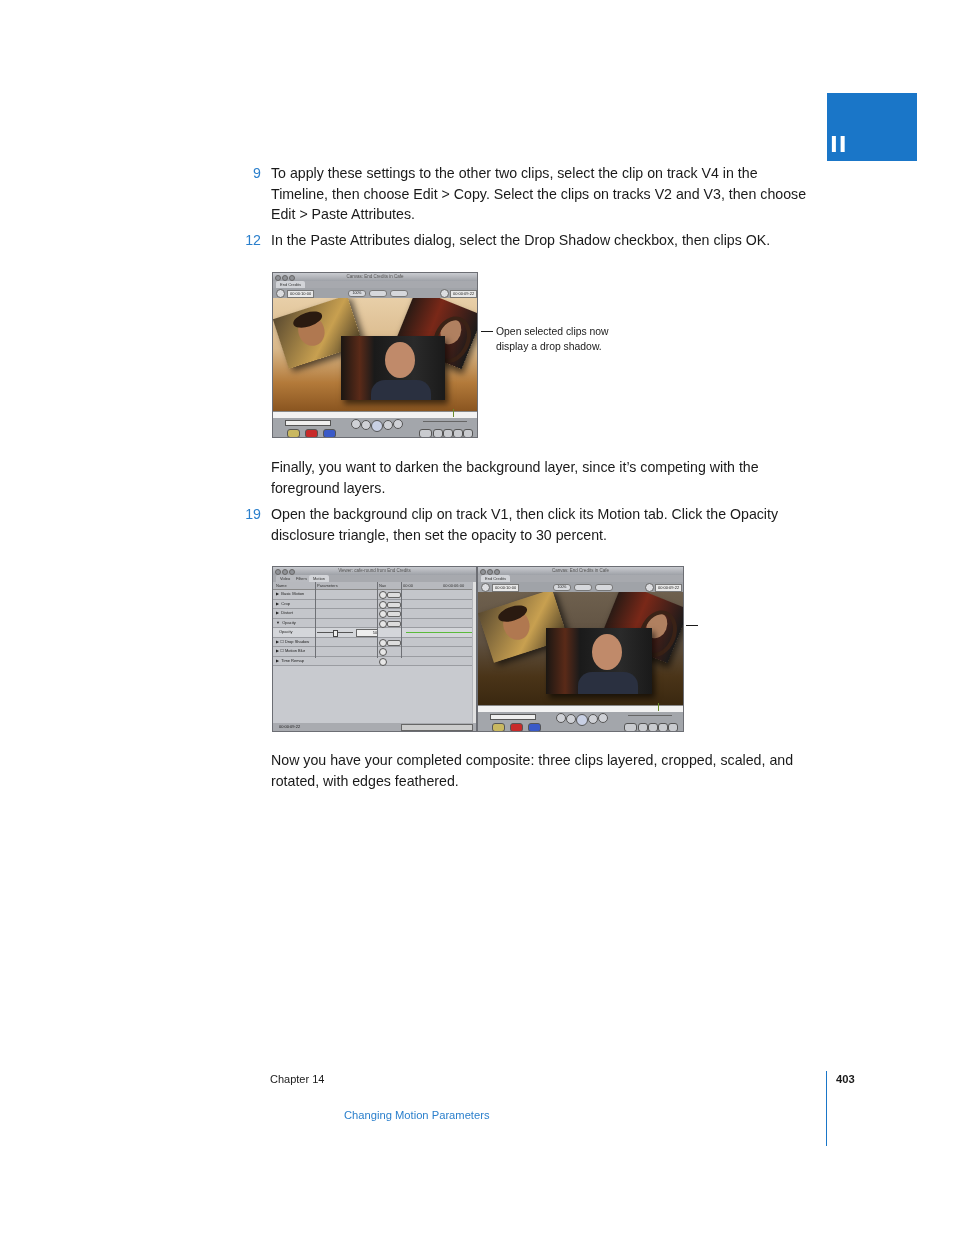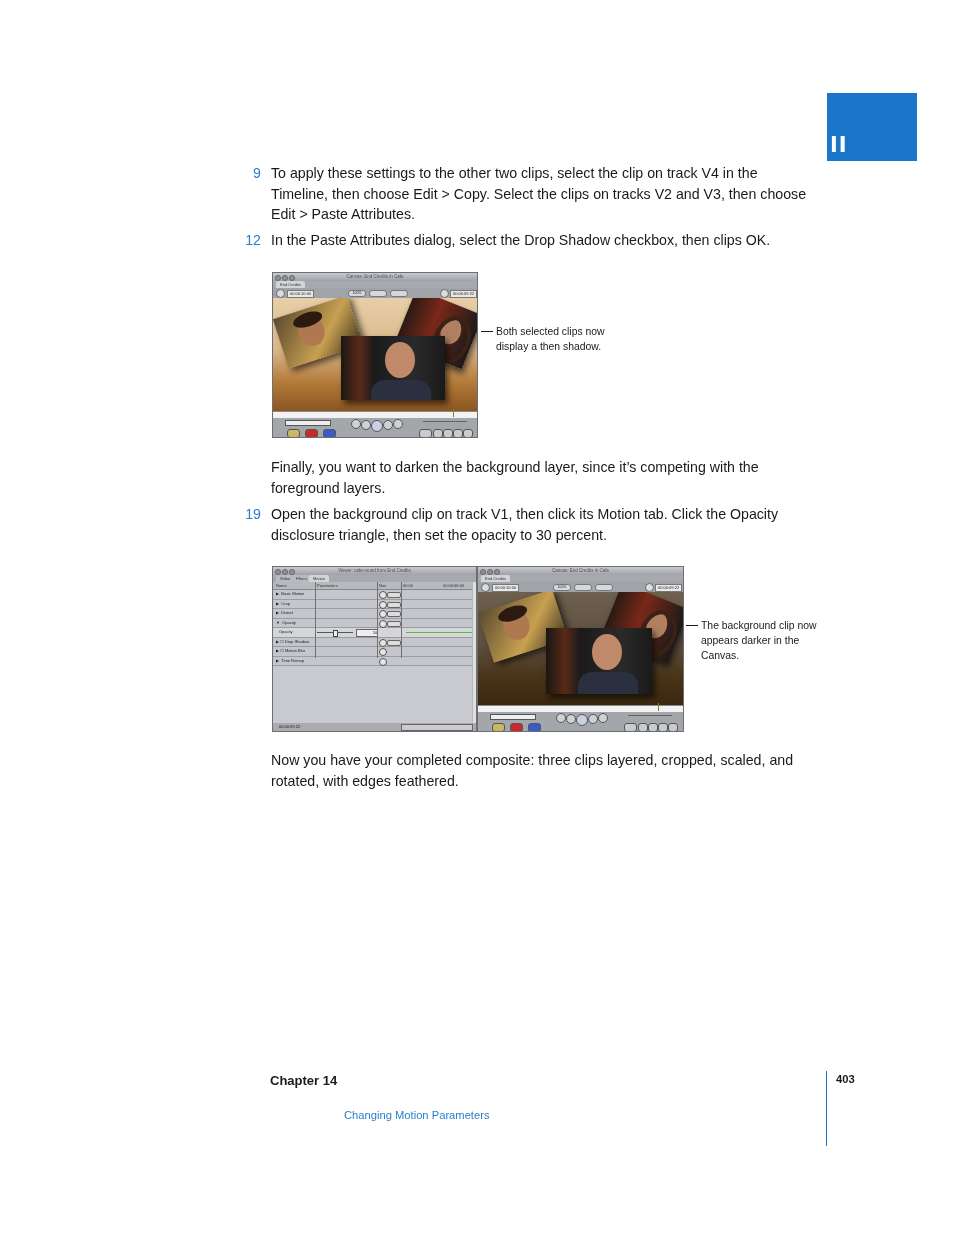--- a/index.html
+++ b/index.html
@@ -46,21 +46,21 @@
   .vtable { position: absolute; left: 0; top: 15px; right: 4px; bottom: 8px; background: #c8cacf; }
   .vhead { height: 7px; background: #b7b9be; font-size: 4px; line-height: 7px; color: #333; position: relative; border-bottom: 0.5px solid #888; }
   .vrow { height: 8.5px; font-size: 4px; line-height: 8.5px; color: #222; position: relative; border-bottom: 0.5px solid #9a9ca1; background: #c4c6cb; }
   .vrow.sub { background: #d4d6da; }
   .vrow .lbl { position: absolute; left: 3px; }
   .vrow .x { position: absolute; left: 106px; top: 1px; width: 6px; height: 6px; border-radius: 50%; background: #e6e6e6; border: 0.5px solid #555; }
   .vrow .kf { position: absolute; left: 114px; top: 2px; width: 12px; height: 4px; border-radius: 2px; background: #ddd; border: 0.5px solid #666; }
   .vcolsep { position: absolute; top: 0; bottom: 0; width: 1px; background: #6e7075; }
 
   
-  .footer-chapter { position: absolute; left: 270px; top: 1073px; font-size: 13px; font-weight: bold; color: #1a1a1a; text-align: right; }
+  .footer-chapter { position: absolute; left: 270px; top: 1073px; font-size: 11px; font-weight: normal; color: #1a1a1a; text-align: right; }
   .footer-title { position: absolute; left: 344px; top: 1073px; font-size: 11.2px; color: #2a7fcc; margin-top: 36px; }
   .footer-rule { position: absolute; left: 826px; top: 1071px; width: 1px; height: 75px; background: #1a76c8; }
   .footer-page { position: absolute; left: 836px; top: 1073px; font-size: 11.2px; font-weight: bold; color: #1a1a1a; }
 </style>
 </head>
 <body>
 
 <div class="tab-block">
   <span>II</span>
 </div>
@@ -126,21 +126,21 @@
     <div class="sbtn" style="left:50px; top:11px; background:#3a5ac8;"></div>
     <div class="rbtn" style="left:146px; top:11px; width:11px;"></div>
     <div class="rbtn" style="left:160px; top:11px;"></div>
     <div class="rbtn" style="left:170px; top:11px;"></div>
     <div class="rbtn" style="left:180px; top:11px;"></div>
     <div class="rbtn" style="left:190px; top:11px;"></div>
   </div>
 </div>
 <div class="callout" style="left:481px; top:324px; width:140px;">
   <div class="line" style="left:0; top:7px; width:12px;"></div>
-  <div style="margin-left:15px;">Both selected clips now display a then shadow.</div>
+  <div style="margin-left:15px;">Open selected clips now display a drop shadow.</div>
 </div>
 
 <div class="para" style="top:457px;">Finally, you want to darken the background layer, since it’s competing with the foreground layers.</div>
 
 <div class="step" style="top:504px;">
   <span class="num">19</span>
   <span class="txt">Open the background clip on track V1, then click its Motion tab. Click the Opacity disclosure triangle, then set the opacity to 30 percent.</span>
 </div>
 
 <div class="win" style="left:272px; top:566px; width:203px; height:164px;">
@@ -267,21 +267,20 @@
     <div class="sbtn" style="left:50px; top:11px; background:#3a5ac8;"></div>
     <div class="rbtn" style="left:146px; top:11px; width:11px;"></div>
     <div class="rbtn" style="left:160px; top:11px;"></div>
     <div class="rbtn" style="left:170px; top:11px;"></div>
     <div class="rbtn" style="left:180px; top:11px;"></div>
     <div class="rbtn" style="left:190px; top:11px;"></div>
   </div>
 </div>
 <div class="callout" style="left:686px; top:618px; width:140px;">
   <div class="line" style="left:0; top:7px; width:12px;"></div>
-  <div style="margin-left:15px;">The background clip now appears darker in the Canvas.</div>
 </div>
 
 <div class="para" style="top:750px;">Now you have your completed composite: three clips layered, cropped, scaled, and rotated, with edges feathered.</div>
 
 <div class="footer-chapter">Chapter 14</div>
 <div class="footer-title">Changing Motion Parameters</div>
 <div class="footer-rule"></div>
 <div class="footer-page">403</div>
 
 </body></html>

